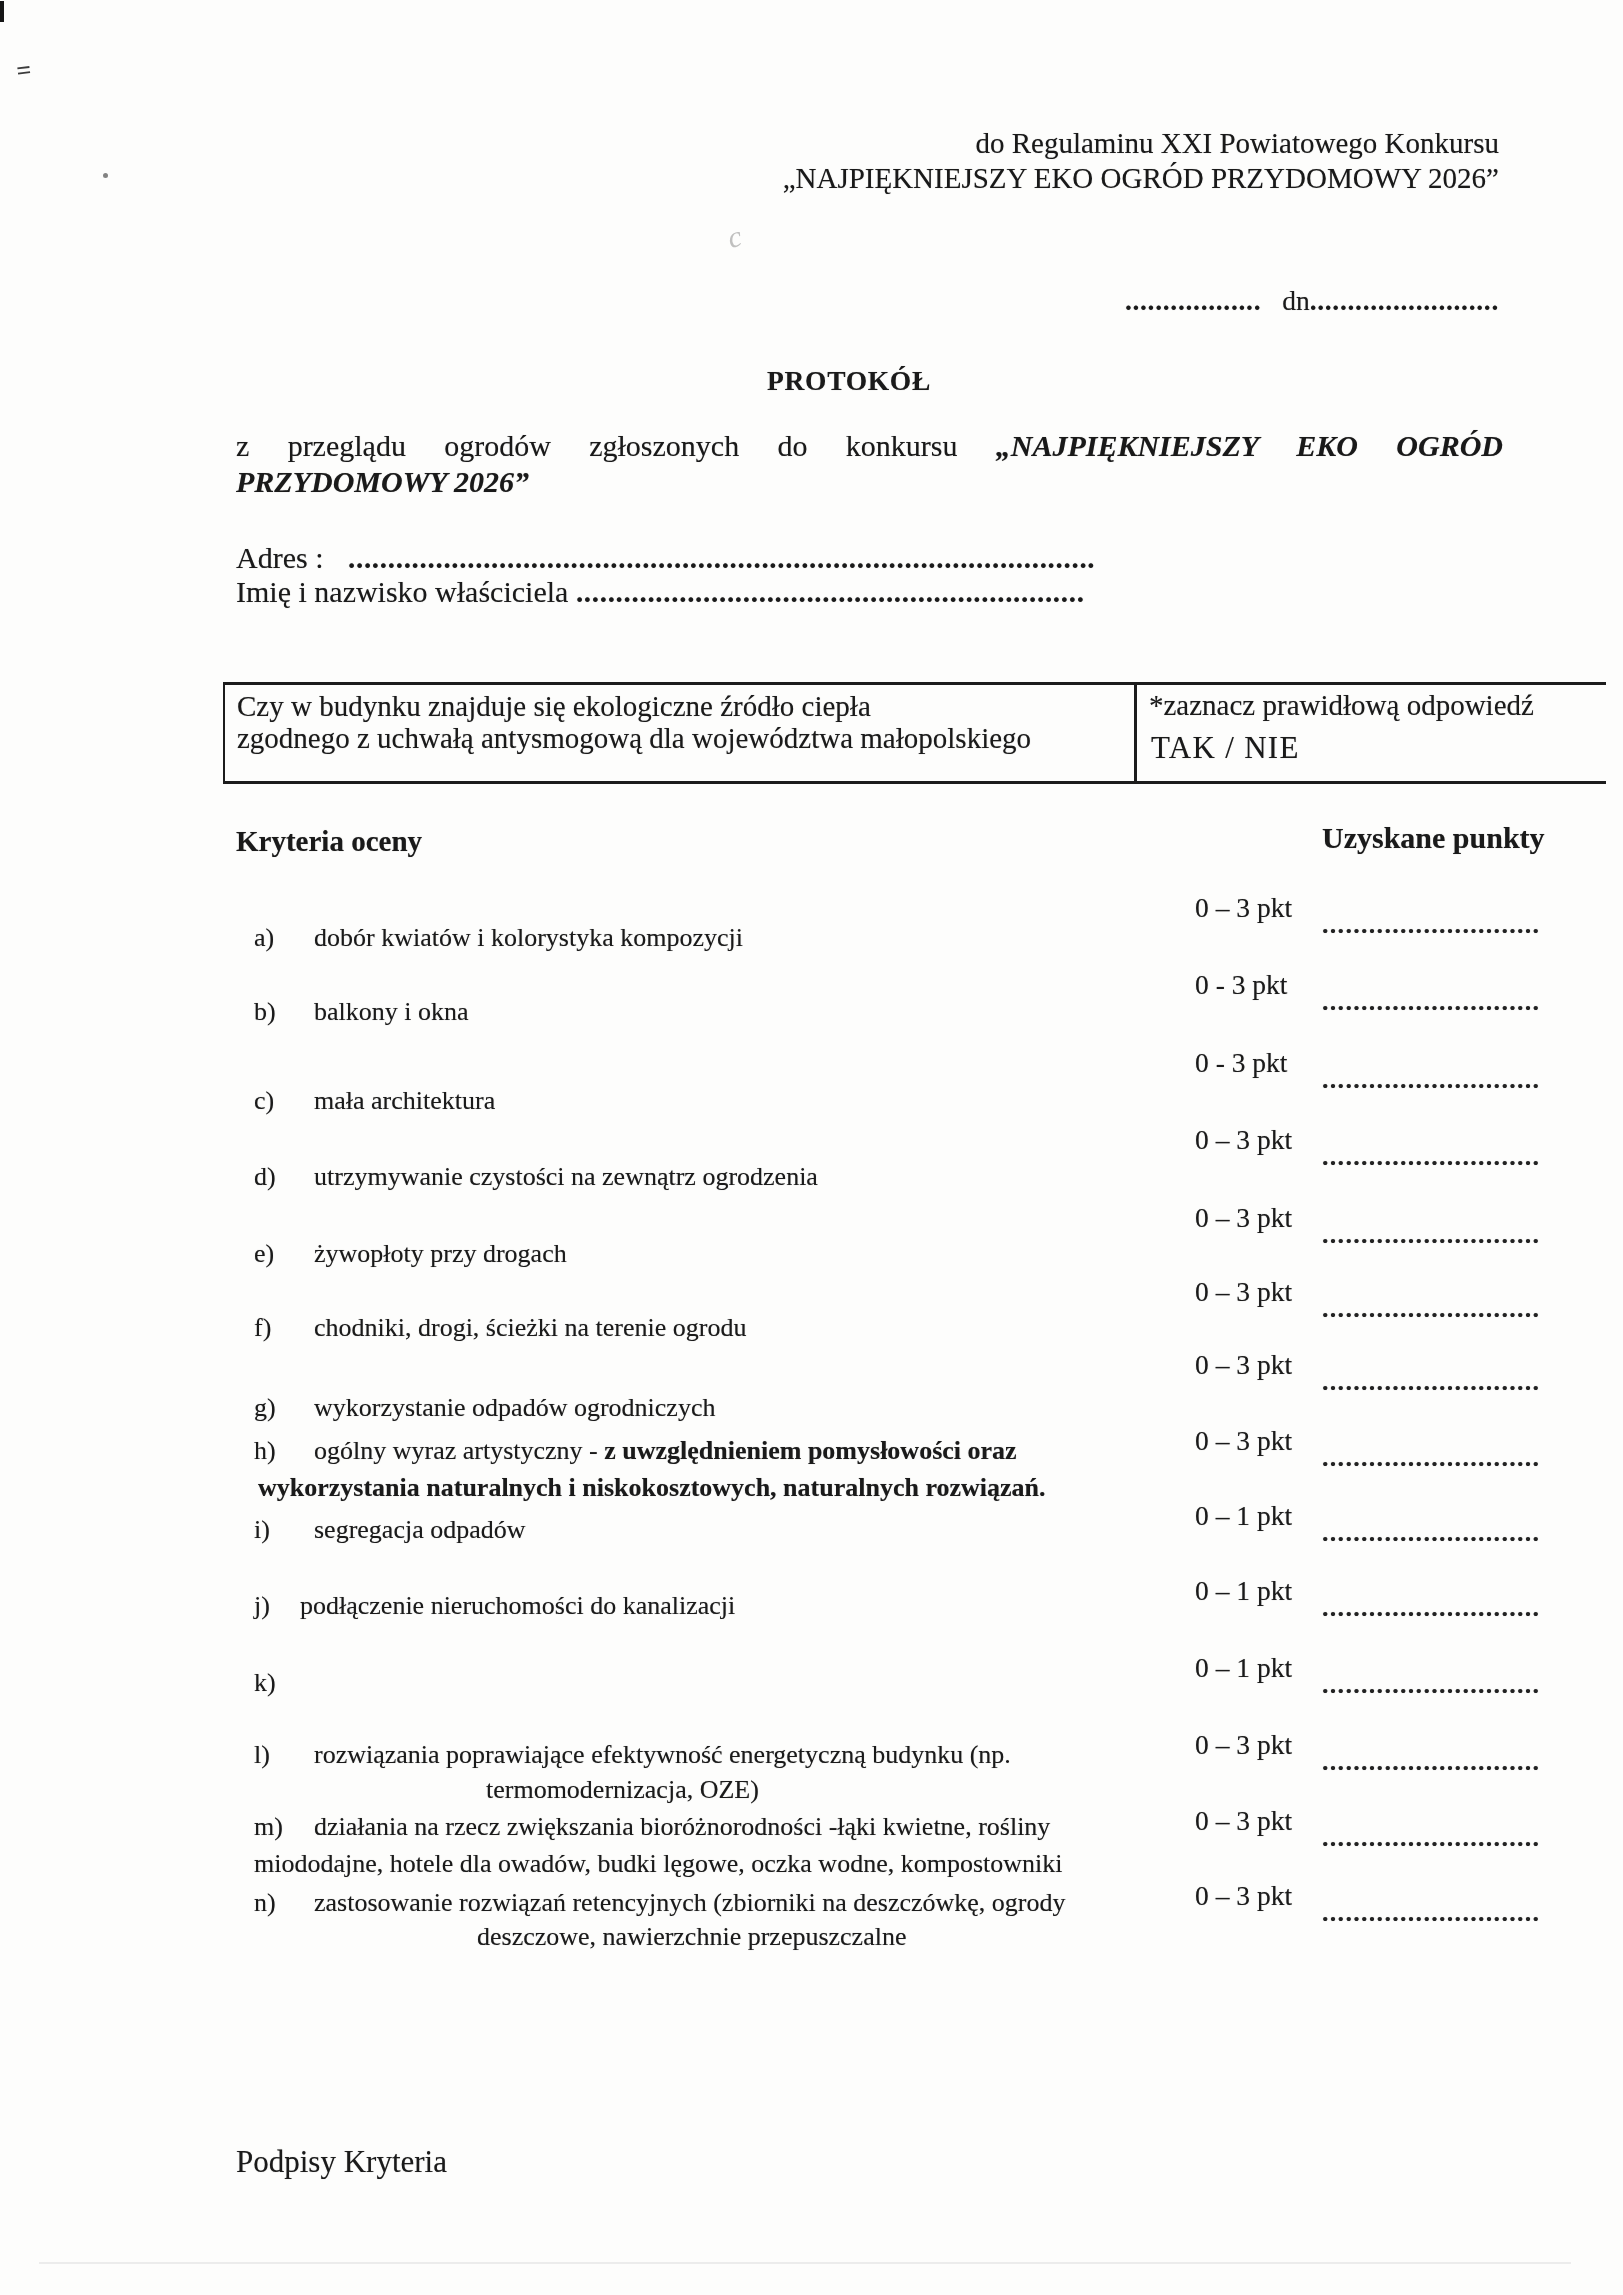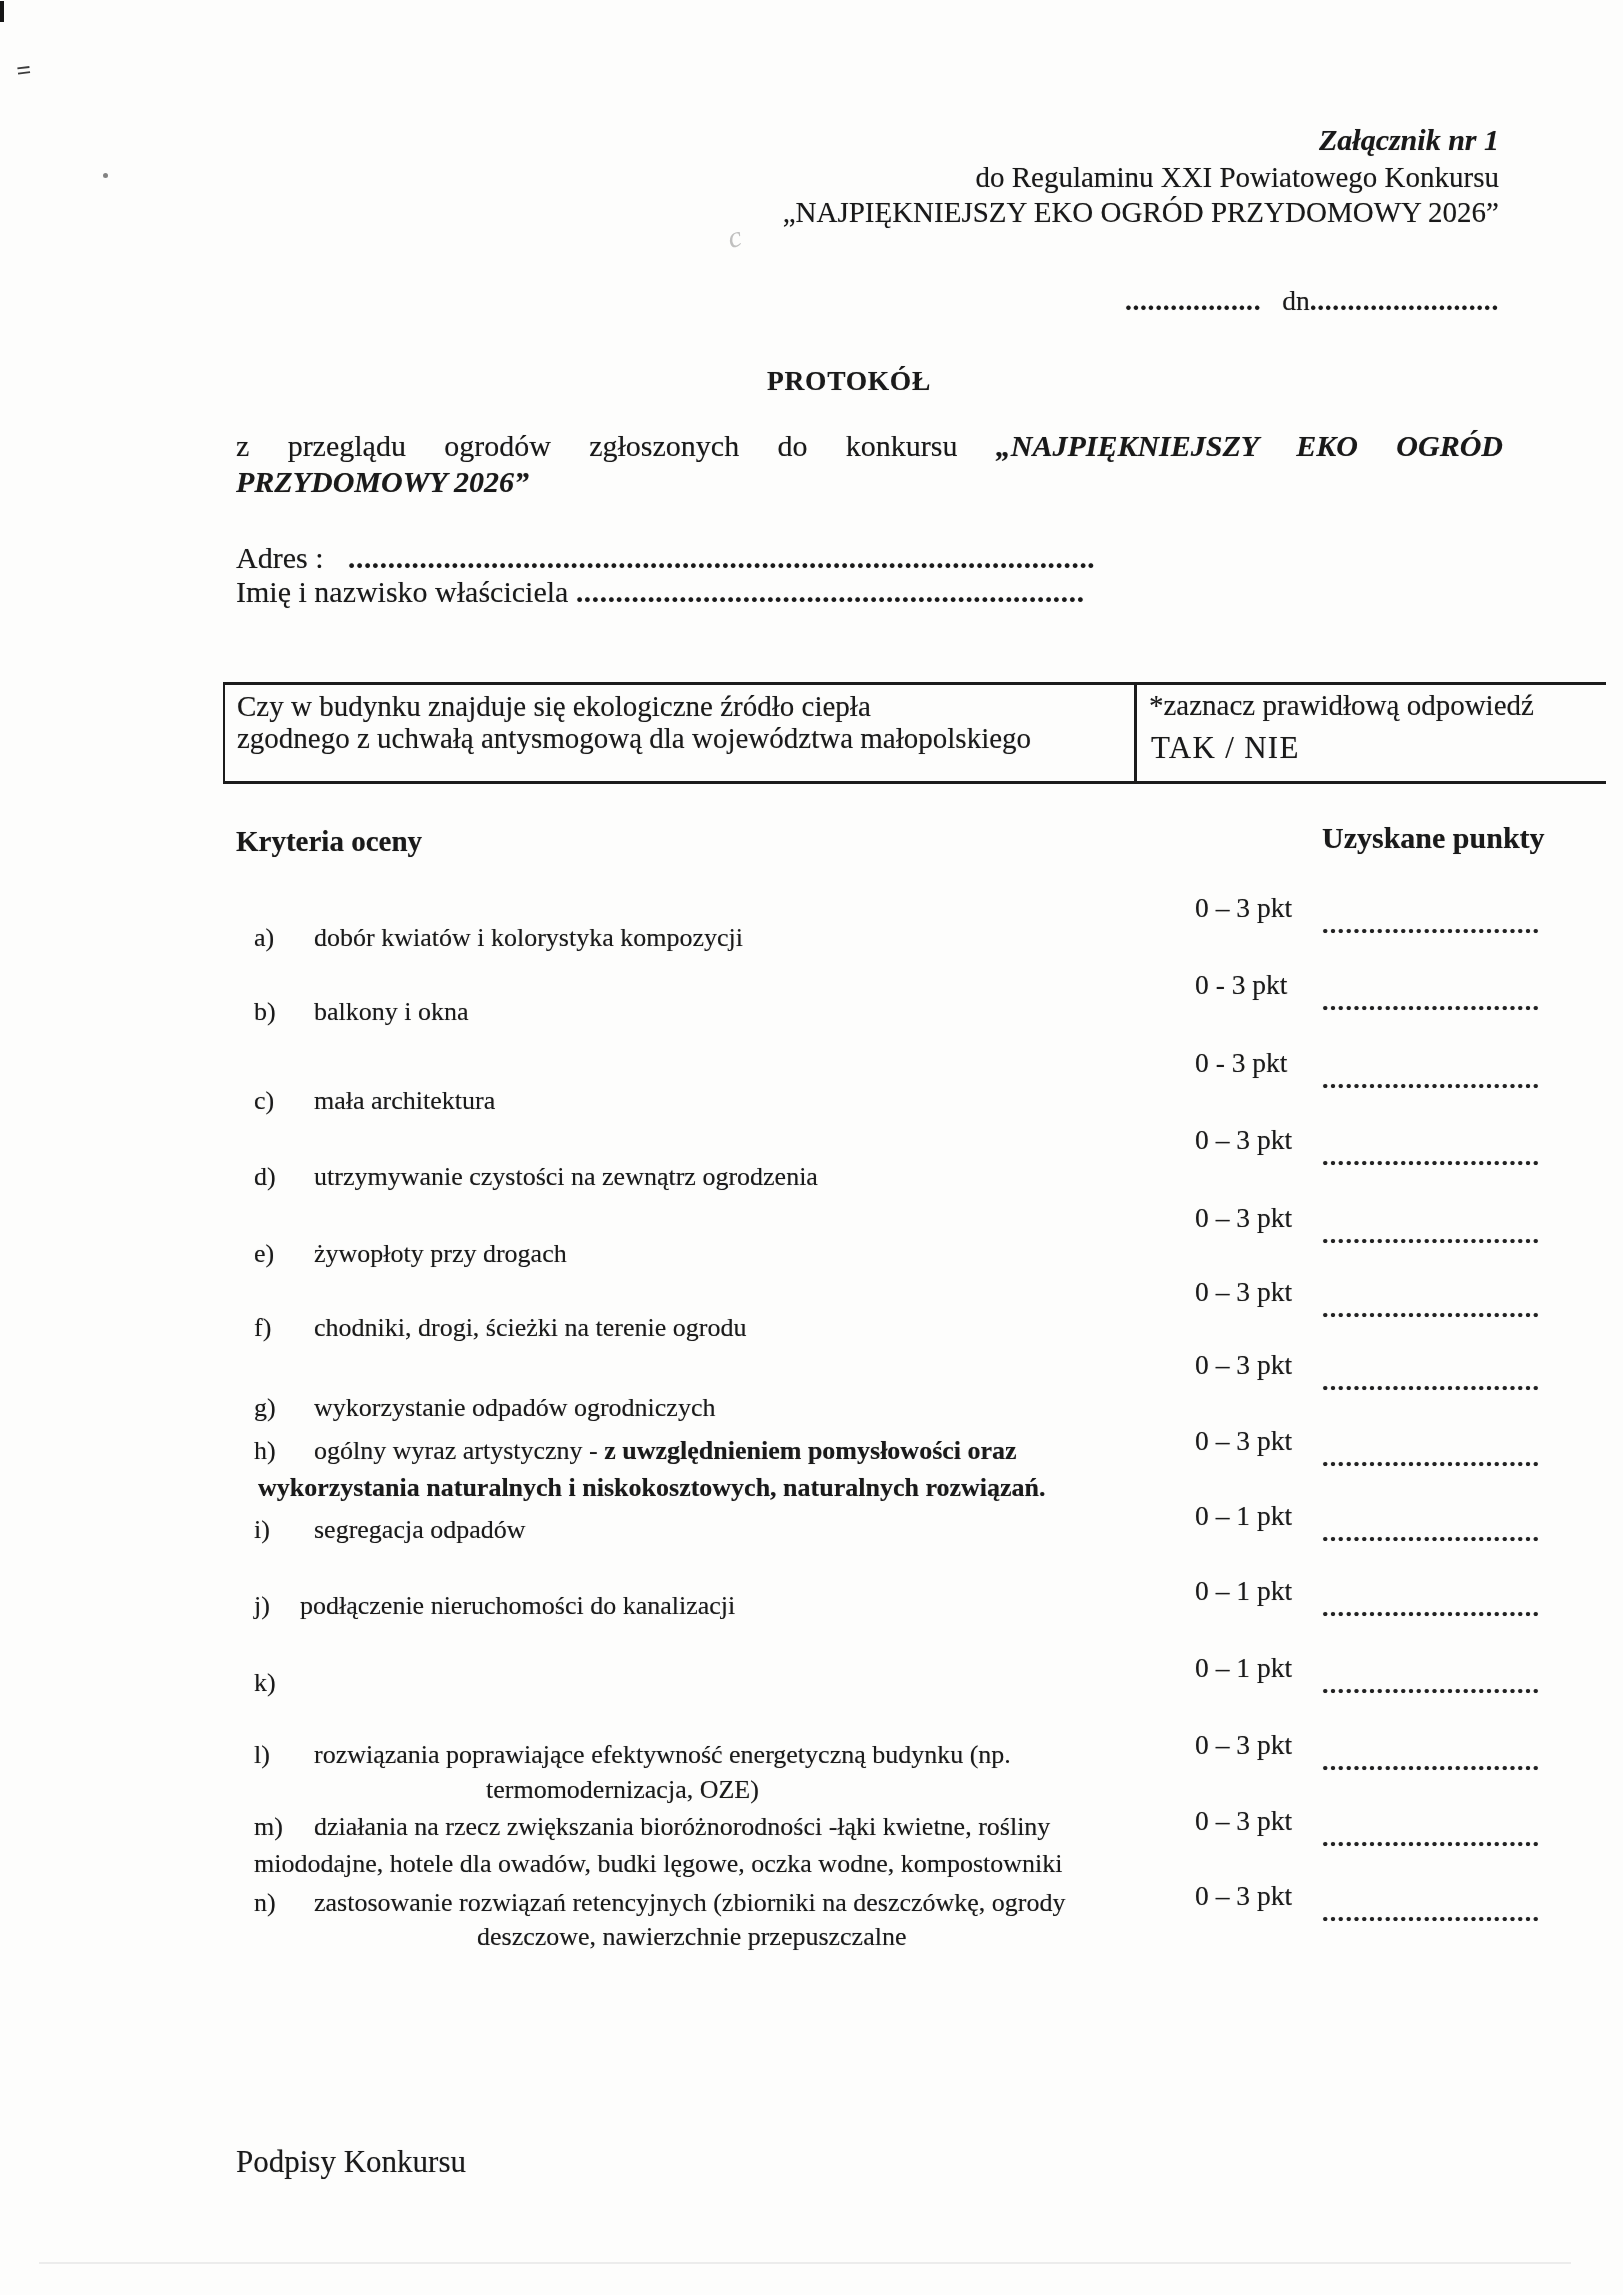--- a/index.html
+++ b/index.html
@@ -50,21 +50,20 @@
 
 <div id="page">
 
   <div class="edge-tick"></div>
   <div class="corner-eq">=</div>
   <div class="stray-dot"></div>
   <div class="pencil-mark">c</div>
   <div class="bottom-scan-line"></div>
 
   <div class="header-block">
-    <div class="b i" style="font-size:30px;">Załącznik nr 1</div>
     <div class="hdr" style="margin-top:3.9px;">do Regulaminu XXI Powiatowego Konkursu</div>
     <div class="hdr" style="margin-top:2.6px;">„NAJPIĘKNIEJSZY EKO OGRÓD PRZYDOMOWY 2026”</div>
   </div>
 
   <div class="t" style="top:287px;left:655px;width:844px;text-align:right;font-size:27.5px;">
     <span class="dots">..................</span>
     <span style="margin-left:14px;text-align:right;">dn</span><span class="dots">.........................</span>
   </div>
 
   <div class="t b" style="top:367px;left:767px;font-size:27.5px;letter-spacing:0.7px;">PROTOKÓŁ</div>
@@ -164,16 +163,16 @@
   <div class="t item" style="top:1813px;left:254px;">m)</div>
   <div class="t item" style="top:1813px;left:314px;">działania na rzecz zwiększania bioróżnorodności -łąki kwietne, rośliny</div>
   <div class="t item" style="top:1850px;left:254px;">miododajne, hotele dla owadów, budki lęgowe, oczka wodne, kompostowniki</div>
 
   <div class="t pkt" style="top:1882px;left:1195px;">0 – 3 pkt</div>
   <div class="t leader" style="top:1899px;left:1322px;">............................</div>
   <div class="t item" style="top:1889px;left:254px;">n)</div>
   <div class="t item" style="top:1889px;left:314px;">zastosowanie rozwiązań retencyjnych (zbiorniki na deszczówkę, ogrody</div>
   <div class="t item" style="top:1923px;left:477px;">deszczowe, nawierzchnie przepuszczalne</div>
 
-  <div class="t" style="top:2146px;left:236px;font-size:31px;">Podpisy Konkursu</div>
+  <div class="t" style="top:2146px;left:236px;font-size:31px;">Podpisy Kryteria</div>
 
 </div>
 
 
 </body></html>

